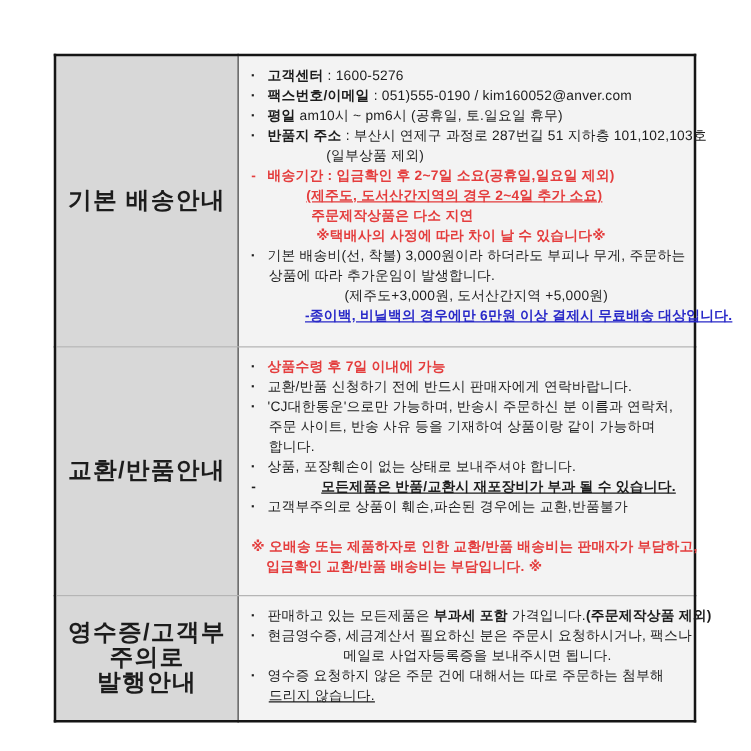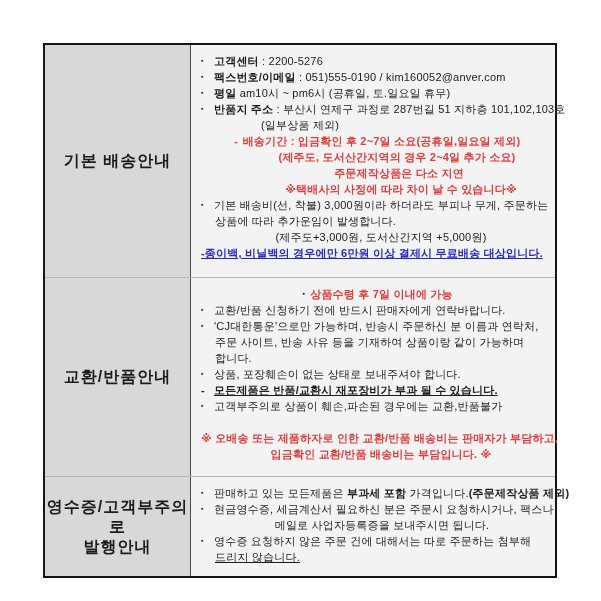--- a/index.html
+++ b/index.html
@@ -11,62 +11,62 @@
   .page{position:absolute;left:0;top:0;width:601px;height:601px;background:#fff;}
   table.info-table{
     position:absolute;left:43px;top:43px;width:514px;
     border-collapse:collapse;table-layout:fixed;
     border:2px solid #151515;
     background:#f3f3f3;
   }
   th{
     width:143px;background:#d8d8d8;color:#1c1c1c;
     border-right:1px solid #4a4a4a;border-bottom:1px solid #b5b5b5;
-    font-size:16px;font-weight:bold;text-align:center;vertical-align:middle;
+    font-size:19px;font-weight:bold;text-align:center;vertical-align:middle;
     line-height:20px;letter-spacing:1px;
   }
   td{
     background:#f3f3f3;color:#1c1c1c;
     border-bottom:1px solid #b5b5b5;
     vertical-align:top;
     padding:8px 6px 4px 10px;
     font-size:11px;line-height:16px;letter-spacing:0.2px;
   }
   tr:nth-child(1) td, tr:nth-child(1) th{height:220px;}
   tr:nth-child(2) td, tr:nth-child(2) th{height:186px;}
   tr:nth-child(3) td, tr:nth-child(3) th{height:87px;}
   tr:last-child td, tr:last-child th{border-bottom:none;}
   .line{position:relative;white-space:nowrap;}
   .line .bullet{display:inline-block;width:13px;color:#1c1c1c;}
   .line .bullet.square{font-size:7px;vertical-align:2px;}
   .line .bullet.dash{font-weight:bold;}
   .line .bold{font-weight:bold;}
-  .line.red, .line.red .bullet.dash{color:var(--red);font-weight:bold;text-align:center;}
+  .line.red, .line.red .bullet.dash{color:var(--red);font-weight:bold;}
   .line.blue{color:var(--blue);font-weight:bold;}
-  .line.u .txt{text-decoration:underline;}
+  .line.u .txt{text-decoration:underline;margin-left:43px;}
   .line.u .bullet{font-weight:bold;}
 </style>
 </head>
 <body>
 
 <div class="page">
   <table class="info-table">
     <tbody id="table-body">
         <tr>
           <th>
             <div>기본 배송안내</div>
           </th>
           <td>
-            <div class="line"><span class="bullet square">▪</span><span class="txt"><span class="bold">고객센터</span><span> : 2200-5276</span></span></div>
+            <div class="line"><span class="bullet square">▪</span><span class="txt"><span class="bold">고객센터</span><span> : 1600-5276</span></span></div>
             <div class="line"><span class="bullet square">▪</span><span class="txt"><span class="bold">팩스번호/이메일</span><span> : 051)555-0190 / kim160052@anver.com</span></span></div>
             <div class="line"><span class="bullet square">▪</span><span class="txt"><span class="bold">평일</span><span> am10시 ~ pm6시 (공휴일, 토.일요일 휴무)</span></span></div>
             <div class="line"><span class="bullet square">▪</span><span class="txt"><span class="bold">반품지 주소</span><span> : 부산시 연제구 과정로 287번길 51 지하층 101,102,103호</span></span></div>
             <div class="line" style="padding-left: 60px;"><span class="txt"><span>(일부상품 제외)</span></span></div>
             <div class="line red"><span class="bullet dash">-</span><span class="txt"><span>배송기간 : 입금확인 후 2~7일 소요(공휴일,일요일 제외)</span></span></div>
-            <div class="line red" style="padding-left: 44px;"><span class="txt"><span>(제주도, 도서산간지역의 경우 2~4일 추가 소요)</span></span></div>
+            <div class="line red" style="padding-left: 44px; text-decoration: underline;"><span class="txt"><span>(제주도, 도서산간지역의 경우 2~4일 추가 소요)</span></span></div>
             <div class="line red" style="padding-left: 48px;"><span class="txt"><span>주문제작상품은 다소 지연</span></span></div>
             <div class="line red" style="padding-left: 52px;"><span class="txt"><span>※택배사의 사정에 따라 차이 날 수 있습니다※</span></span></div>
             <div class="line"><span class="bullet square">▪</span><span class="txt"><span>기본 배송비(선, 착불) 3,000원이라 하더라도 부피나 무게, 주문하는</span></span></div>
             <div class="line" style="padding-left: 14px;"><span class="txt"><span>상품에 따라 추가운임이 발생합니다.</span></span></div>
             <div class="line" style="padding-left: 12px; text-align: center;"><span class="txt"><span>(제주도+3,000원, 도서산간지역 +5,000원)</span></span></div>
             <div class="line blue u"><span class="txt"><span>-종이백, 비닐백의 경우에만 6만원 이상 결제시 무료배송 대상입니다.</span></span></div>
           </td>
         </tr>
         <tr>
           <th>

